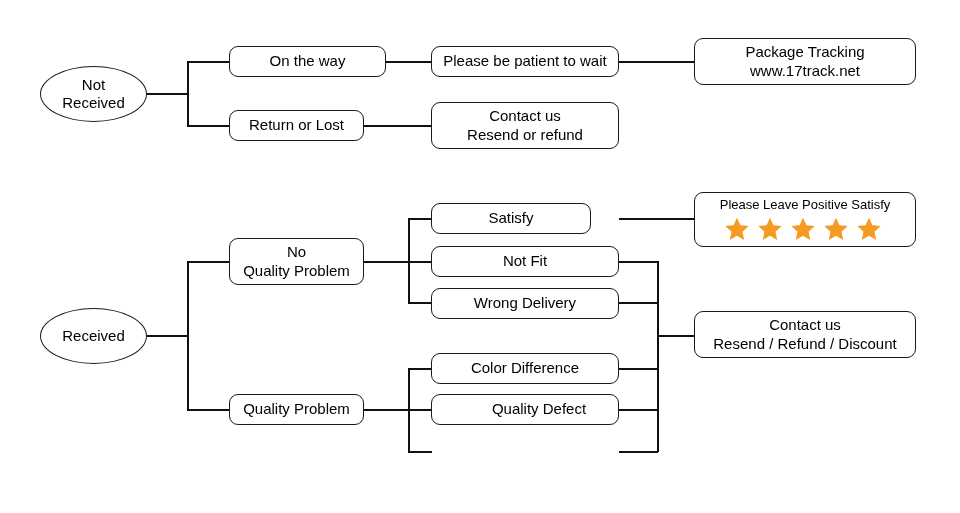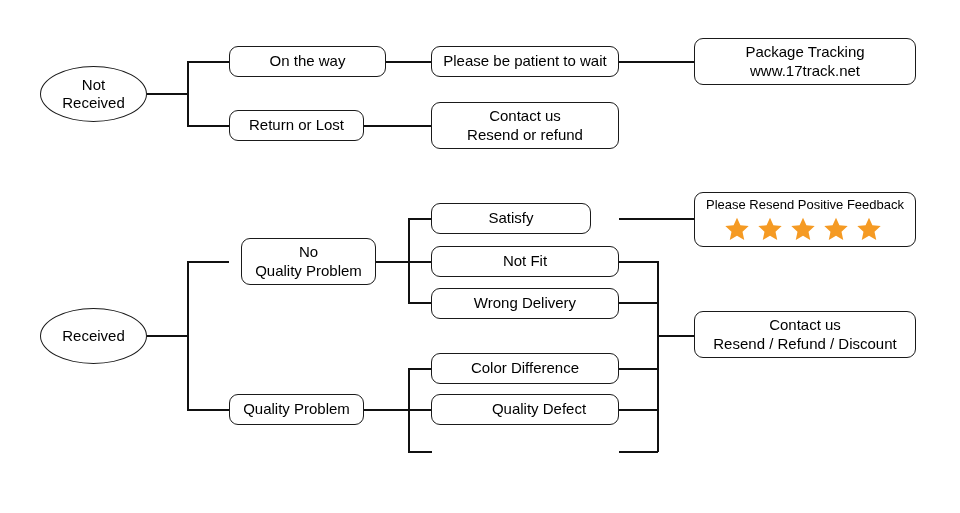--- a/index.html
+++ b/index.html
@@ -125,38 +125,38 @@
   <div class="line h" style="left:619px; top:261px; width:39px;"></div>
   <div class="line h" style="left:619px; top:302px; width:39px;"></div>
   <div class="line h" style="left:619px; top:368px; width:39px;"></div>
   <div class="line h" style="left:619px; top:409px; width:39px;"></div>
   <div class="line h" style="left:619px; top:451px; width:39px;"></div>
   <div class="line v" style="left:657px; top:261px; height:191px;"></div>
   <div class="line h" style="left:657px; top:335px; width:38px;"></div>
 
   <div class="node oval t15" style="left:40px; top:308px; width:107px; height:56px;">Received</div>
 
-  <div class="node rounded t15" style="left:229px; top:238px; width:135px; height:47px;margin-left:12px;">No
+  <div class="node rounded t15" style="left:229px; top:238px; width:135px; height:47px;">No
 Quality Problem</div>
 
   <div class="node rounded t15" style="left:229px; top:394px; width:135px; height:31px;">Quality Problem</div>
 
   <div class="node rounded t15" style="left:431px; top:203px; width:160px; height:31px;">Satisfy</div>
 
   <div class="node rounded t15" style="left:431px; top:246px; width:188px; height:31px;">Not Fit</div>
 
   <div class="node rounded t15" style="left:431px; top:288px; width:188px; height:31px;">Wrong Delivery</div>
 
   <div class="node rounded t15" style="left:431px; top:353px; width:188px; height:31px;">Color Difference</div>
 
   <div class="node rounded t15" style="left:431px; top:394px; width:188px; height:31px;padding-left:28px;">Quality Defect</div>
 
 
   <div class="node rounded" style="left:694px; top:192px; width:222px; height:55px;"></div>
-  <div class="fb-label" style="left:694px; top:197px; width:222px;">Please Resend Positive Feedback</div>
+  <div class="fb-label" style="left:694px; top:197px; width:222px;">Please Leave Positive Satisfy</div>
   <div class="stars" id="star-row" style="left:724px; top:216px;">
       <svg viewBox="0 0 32 32" class="star">
         <polygon points="16,2 20.2,11.3 30.4,12.4 22.8,19.4 24.9,29.4 16,24.3 7.1,29.4 9.2,19.4 1.6,12.4 11.8,11.3" fill="#F59A23"></polygon>
       </svg>
       <svg viewBox="0 0 32 32" class="star">
         <polygon points="16,2 20.2,11.3 30.4,12.4 22.8,19.4 24.9,29.4 16,24.3 7.1,29.4 9.2,19.4 1.6,12.4 11.8,11.3" fill="#F59A23"></polygon>
       </svg>
       <svg viewBox="0 0 32 32" class="star">
         <polygon points="16,2 20.2,11.3 30.4,12.4 22.8,19.4 24.9,29.4 16,24.3 7.1,29.4 9.2,19.4 1.6,12.4 11.8,11.3" fill="#F59A23"></polygon>
       </svg>

